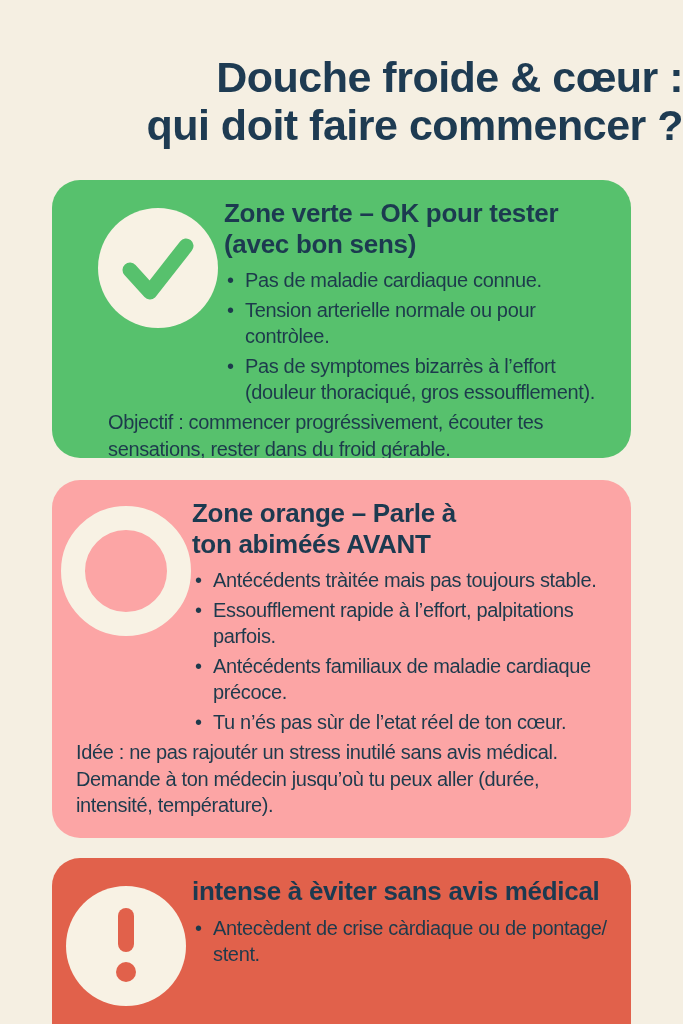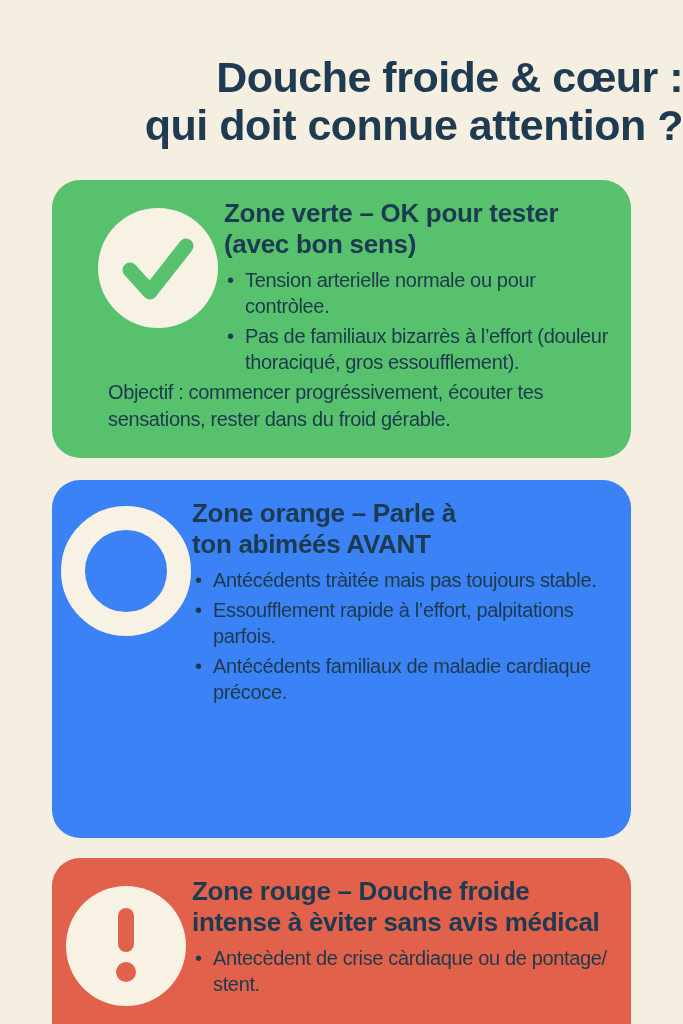--- a/index.html
+++ b/index.html
@@ -28,21 +28,21 @@
   .card {
     position: relative;
     margin: 0 0 0 52px;
     width: 579px;
     border-radius: 28px;
     overflow: hidden;
     box-sizing: border-box;
     padding: 16px 8px 16px 8px;
   }
   .card.green  { margin-top: 30px; height: 278px; background: #57c16d; padding-left: 40px; }
-  .card.orange { margin-top: 22px; height: 358px; background: #3b82f6; }
+  .card.orange { margin-top: 22px; height: 358px; background: #fca5a5; }
   .card.red    { margin-top: 20px; height: 240px; background: #e1614b; }
 
   .card-main { display: flex; align-items: flex-start; }
   .icon-col {
     flex: 0 0 132px;
     display: flex;
     justify-content: center;
     padding-top: 10px;
   }
   .content { flex: 1 1 auto; min-width: 0; }
@@ -95,80 +95,82 @@
     box-sizing: content-box;
   }
 </style>
 </head>
 <body>
 
 <div class="poster">
 
   <h1 class="title">
     <span class="tl">Douche froide &amp; cœur :</span>
-    <span class="tl">qui doit connue attention ?</span>
+    <span class="tl">qui doit faire commencer ?</span>
   </h1>
 
   <section class="card green">
     <div class="card-main">
       <div class="icon-col">
         <span class="icon-circle">
           <svg width="124" height="124" viewBox="0 0 124 124" aria-hidden="true">
             <circle cx="62" cy="62" r="60" fill="#f8f2e4"></circle>
             <path d="M34 64 L54 86 L90 40" fill="none" stroke="#57c16d" stroke-width="15" stroke-linecap="round" stroke-linejoin="round"></path>
           </svg>
         </span>
       </div>
       <div class="content">
         <h2>
           <span class="hl">Zone verte – OK pour tester</span>
           <span class="hl">(avec bon sens)</span>
         </h2>
         <ul class="bullets">
+            <li>Pas de maladie cardiaque connue.</li>
             <li>Tension arterielle normale ou pour contròlee.</li>
-            <li>Pas de familiaux bizarrès à l’effort (douleur thoraciqué, gros essoufflement).</li>
+            <li>Pas de symptomes bizarrès à l’effort (douleur thoraciqué, gros essoufflement).</li>
           </ul>
       </div>
     </div>
     <p class="zone-footer">Objectif : commencer progréssivement, écouter tes sensations, rester dans du froid gérable.</p>
   </section>
 
   <section class="card orange">
     <div class="card-main">
       <div class="icon-col">
         <span class="icon-circle ring"></span>
       </div>
       <div class="content">
         <h2>
           <span class="hl">Zone orange – Parle à</span>
           <span class="hl">ton abiméés AVANT</span>
         </h2>
         <ul class="bullets">
             <li>Antécédents tràitée mais pas toujours stable.</li>
             <li>Essoufflement rapide à l’effort, palpitations parfois.</li>
             <li>Antécédents familiaux de maladie cardiaque précoce.</li>
+            <li>Tu n’és pas sùr de l’etat réel de ton cœur.</li>
           </ul>
       </div>
     </div>
+    <p class="zone-footer">Idée : ne pas rajoutér un stress inutilé sans avis médical. Demande à ton médecin jusqu’où tu peux aller (durée, intensité, température).</p>
   </section>
 
   <section class="card red">
     <div class="card-main">
       <div class="icon-col">
         <span class="icon-circle">
           <svg width="124" height="124" viewBox="0 0 124 124" aria-hidden="true">
             <circle cx="62" cy="62" r="60" fill="#f8f2e4"></circle>
             <rect x="54" y="24" width="16" height="44" rx="8" fill="#e1614b"></rect>
             <circle cx="62" cy="88" r="10" fill="#e1614b"></circle>
           </svg>
         </span>
       </div>
       <div class="content">
         <h2>
-          <span class="hl">Zone rouge – Douche froide</span>
           <span class="hl">intense à èviter sans avis médical</span>
         </h2>
         <ul class="bullets">
             <li>Antecèdent de crise càrdiaque ou de pontage/ stent.</li>
           </ul>
       </div>
     </div>
   </section>
 
 </div>

